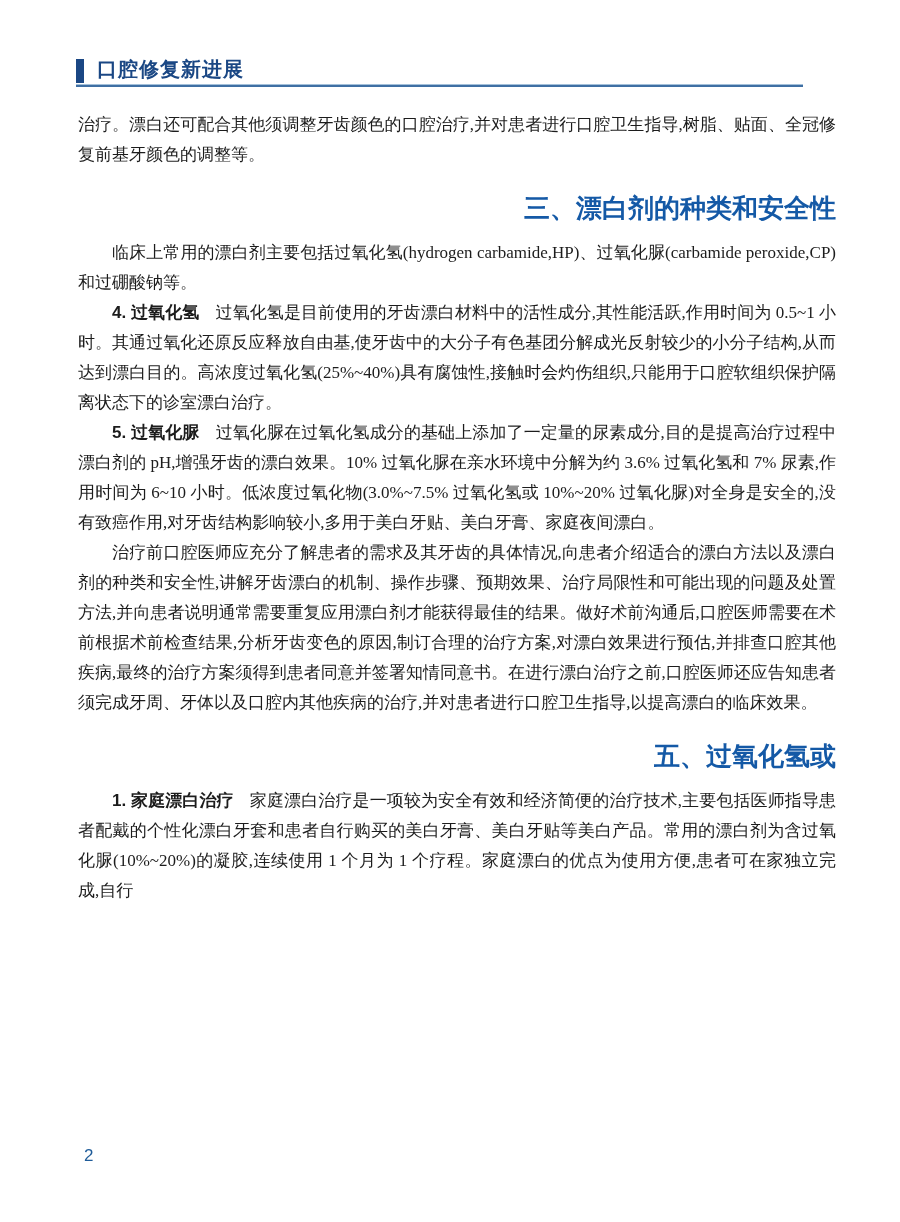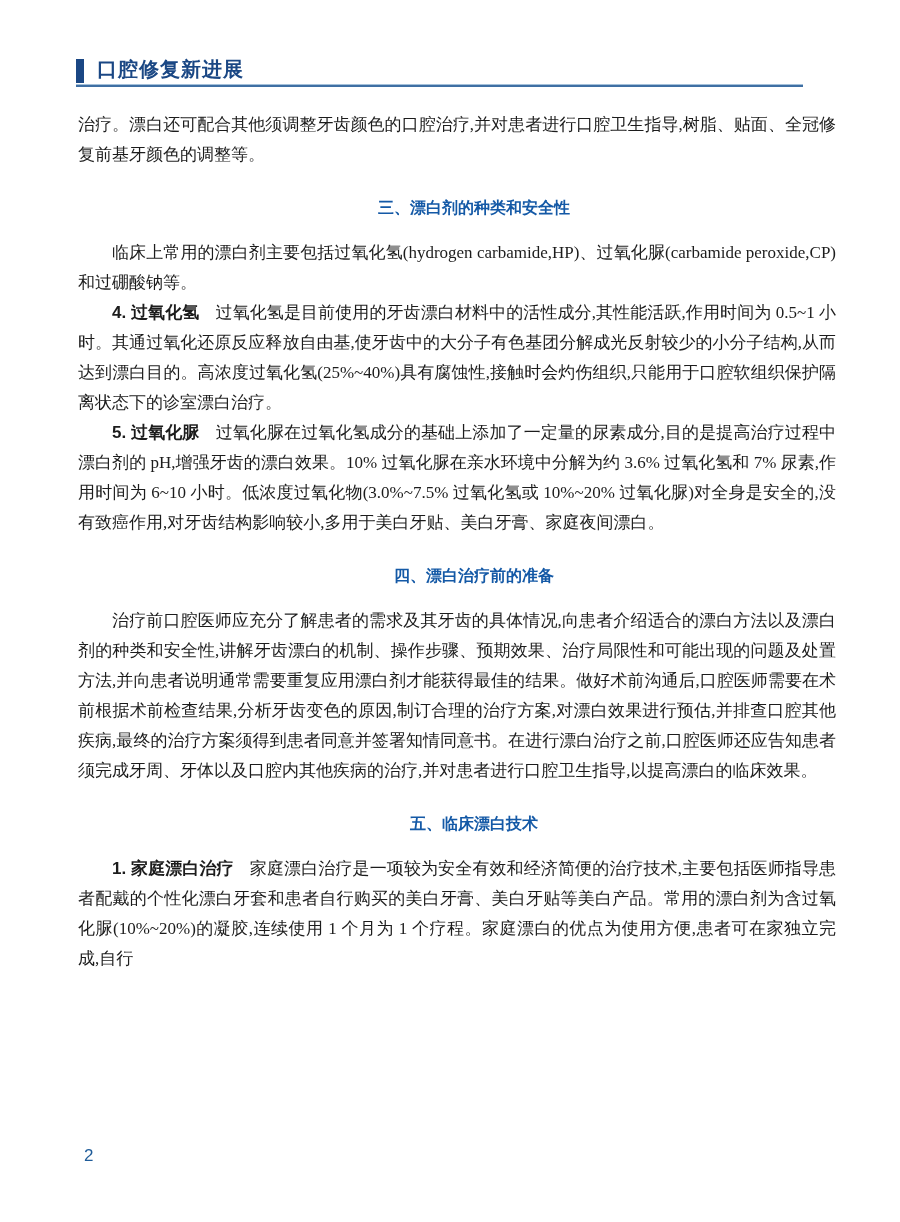--- a/index.html
+++ b/index.html
@@ -44,25 +44,25 @@
     width: 758px;
     font-size: 17px;
     line-height: 30px;
     text-align: justify;
   }
   .content p { margin: 0; text-indent: 2em; }
   .content p.no-indent { text-indent: 0; }
   .sec-heading {
     font-family: "Liberation Sans", "DejaVu Sans", sans-serif;
     font-weight: 700;
-    font-size: 16px;
+    font-size: 26px;
     line-height: 26px;
     color: #1459a6;
     margin: 25px 0 17px 34px;
-    text-align: center;
+    text-align: right;
   }
   .lead {
     font-family: "Liberation Sans", "DejaVu Sans", sans-serif;
     font-weight: 700;
     margin-right: 0.95em;
   }
   
   .page-number {
     position: absolute;
     left: 84px; top: 1146px;
@@ -84,23 +84,22 @@
 
   <div class="content">
 
     <p class="no-indent">治疗。漂白还可配合其他须调整牙齿颜色的口腔治疗,并对患者进行口腔卫生指导,树脂、贴面、全冠修复前基牙颜色的调整等。</p>
 
     <div class="sec-heading">三、漂白剂的种类和安全性</div>
     <p>临床上常用的漂白剂主要包括过氧化氢(hydrogen carbamide,HP)、过氧化脲(carbamide peroxide,CP)和过硼酸钠等。</p>
     <p><span class="lead">4. 过氧化氢</span><span>过氧化氢是目前使用的牙齿漂白材料中的活性成分,其性能活跃,作用时间为 0.5~1 小时。其通过氧化还原反应释放自由基,使牙齿中的大分子有色基团分解成光反射较少的小分子结构,从而达到漂白目的。高浓度过氧化氢(25%~40%)具有腐蚀性,接触时会灼伤组织,只能用于口腔软组织保护隔离状态下的诊室漂白治疗。</span></p>
     <p><span class="lead">5. 过氧化脲</span><span>过氧化脲在过氧化氢成分的基础上添加了一定量的尿素成分,目的是提高治疗过程中漂白剂的 pH,增强牙齿的漂白效果。10% 过氧化脲在亲水环境中分解为约 3.6% 过氧化氢和 7% 尿素,作用时间为 6~10 小时。低浓度过氧化物(3.0%~7.5% 过氧化氢或 10%~20% 过氧化脲)对全身是安全的,没有致癌作用,对牙齿结构影响较小,多用于美白牙贴、美白牙膏、家庭夜间漂白。</span></p>
 
-    <div class="sec-heading">四、漂白治疗前的准备</div>
     <p>治疗前口腔医师应充分了解患者的需求及其牙齿的具体情况,向患者介绍适合的漂白方法以及漂白剂的种类和安全性,讲解牙齿漂白的机制、操作步骤、预期效果、治疗局限性和可能出现的问题及处置方法,并向患者说明通常需要重复应用漂白剂才能获得最佳的结果。做好术前沟通后,口腔医师需要在术前根据术前检查结果,分析牙齿变色的原因,制订合理的治疗方案,对漂白效果进行预估,并排查口腔其他疾病,最终的治疗方案须得到患者同意并签署知情同意书。在进行漂白治疗之前,口腔医师还应告知患者须完成牙周、牙体以及口腔内其他疾病的治疗,并对患者进行口腔卫生指导,以提高漂白的临床效果。</p>
 
-    <div class="sec-heading">五、临床漂白技术</div>
+    <div class="sec-heading">五、过氧化氢或</div>
     <p><span class="lead">1. 家庭漂白治疗</span><span>家庭漂白治疗是一项较为安全有效和经济简便的治疗技术,主要包括医师指导患者配戴的个性化漂白牙套和患者自行购买的美白牙膏、美白牙贴等美白产品。常用的漂白剂为含过氧化脲(10%~20%)的凝胶,连续使用 1 个月为 1 个疗程。家庭漂白的优点为使用方便,患者可在家独立完成,自行</span></p>
 
   </div>
 
   <div class="page-number">2</div>
 
 </div>
 
 </body></html>

